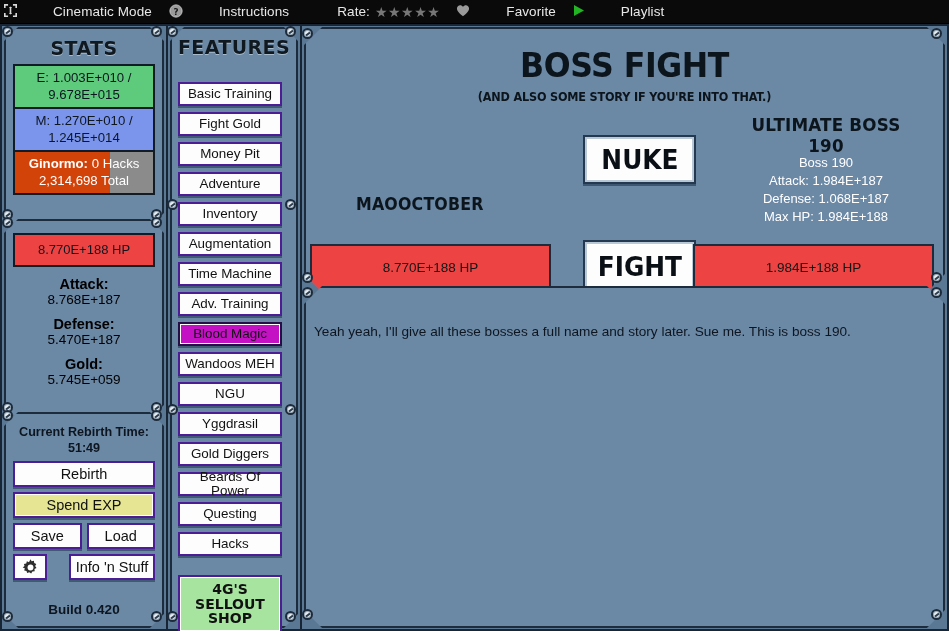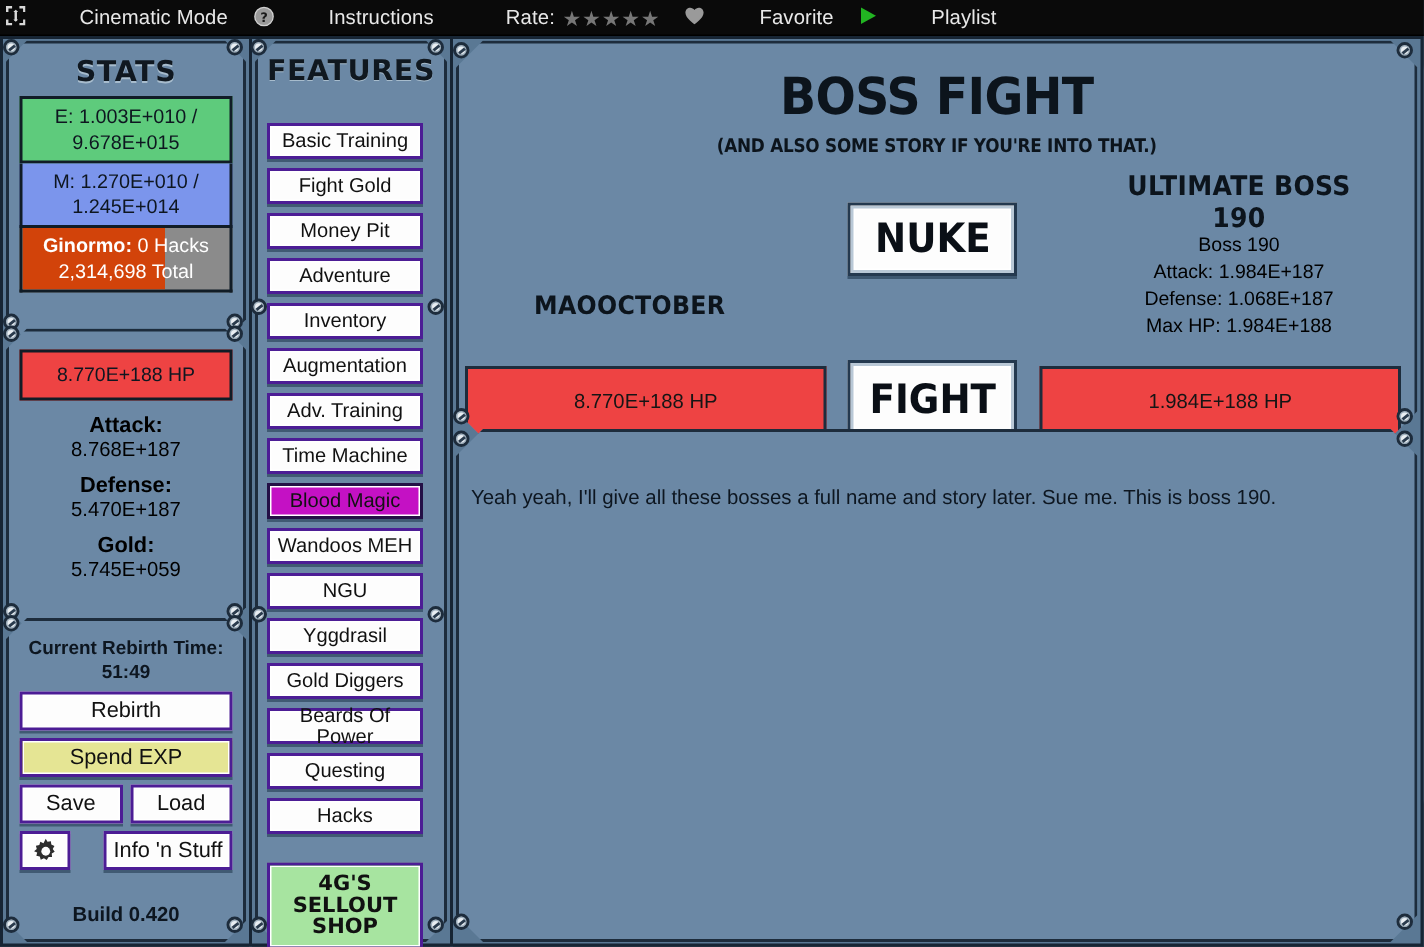--- a/index.html
+++ b/index.html
@@ -155,38 +155,39 @@
   }
   .player-name {
     font-family: "DejaVu Sans", sans-serif;
     font-weight: 800;
     font-size: 17px;
     color: #0c141c;
     transform: scaleX(.93);
     transform-origin: left center;
     letter-spacing: .2px;
   }
-  .bossinfo { text-align: center; font-size: 13px; color: #000000; line-height: 1.38; }
+  .bossinfo { text-align: center; font-size: 13px; color: #ffffff; line-height: 1.38; }
   .hpbar {
     background: #ee4343;
     border: 2px solid #1d2c3c;
     color: #151515;
     font-size: 13.5px;
     display: flex; align-items: center; justify-content: center;
   }
   .heavybtn {
     background: #fdfdfd;
     border: 2px solid #24394f;
     box-shadow: 0 2px 0 #3d5770, inset 0 0 0 2px #b9c8d6, inset 0 0 0 3px #fff;
     display: flex; align-items: center; justify-content: center;
     font-family: "DejaVu Sans", sans-serif;
     font-weight: 800;
     color: #0a0f16;
     cursor: pointer; user-select: none;
     transform: none;
+    margin-left: 18px;
   }
   .heavybtn span { display:block; transform: scaleX(.92); }
   .story {
     font-size: 13.6px; color: #0d1620; padding: 10px 8px;
   }
   .gear {
     width: 19px; height: 19px;
     display:block;
   }
   #buildver {
@@ -345,24 +346,24 @@
       <div class="gbtn feat">
         <span>Adventure</span>
       </div>
       <div class="gbtn feat">
         <span>Inventory</span>
       </div>
       <div class="gbtn feat">
         <span>Augmentation</span>
       </div>
       <div class="gbtn feat">
+        <span>Time Machine</span>
+      </div>
+      <div class="gbtn feat">
         <span>Adv. Training</span>
-      </div>
-      <div class="gbtn feat">
-        <span>Time Machine</span>
       </div>
       <div class="gbtn feat magenta">
         <span>Blood Magic</span>
       </div>
       <div class="gbtn feat">
         <span>Wandoos MEH</span>
       </div>
       <div class="gbtn feat">
         <span>NGU</span>
       </div>

